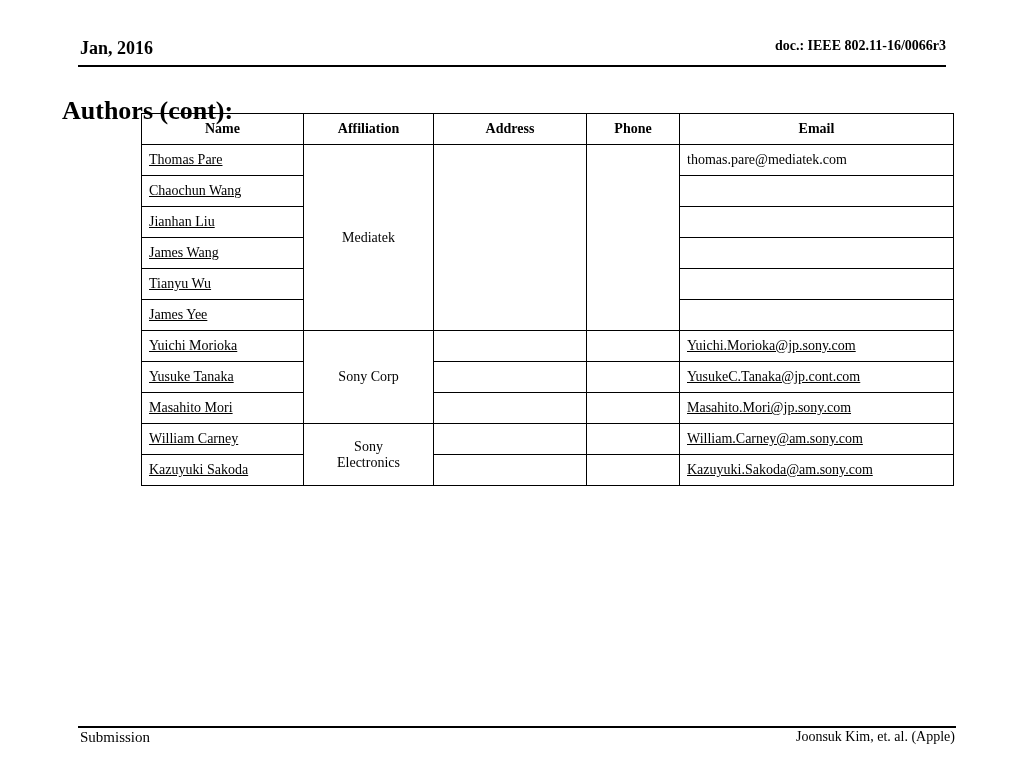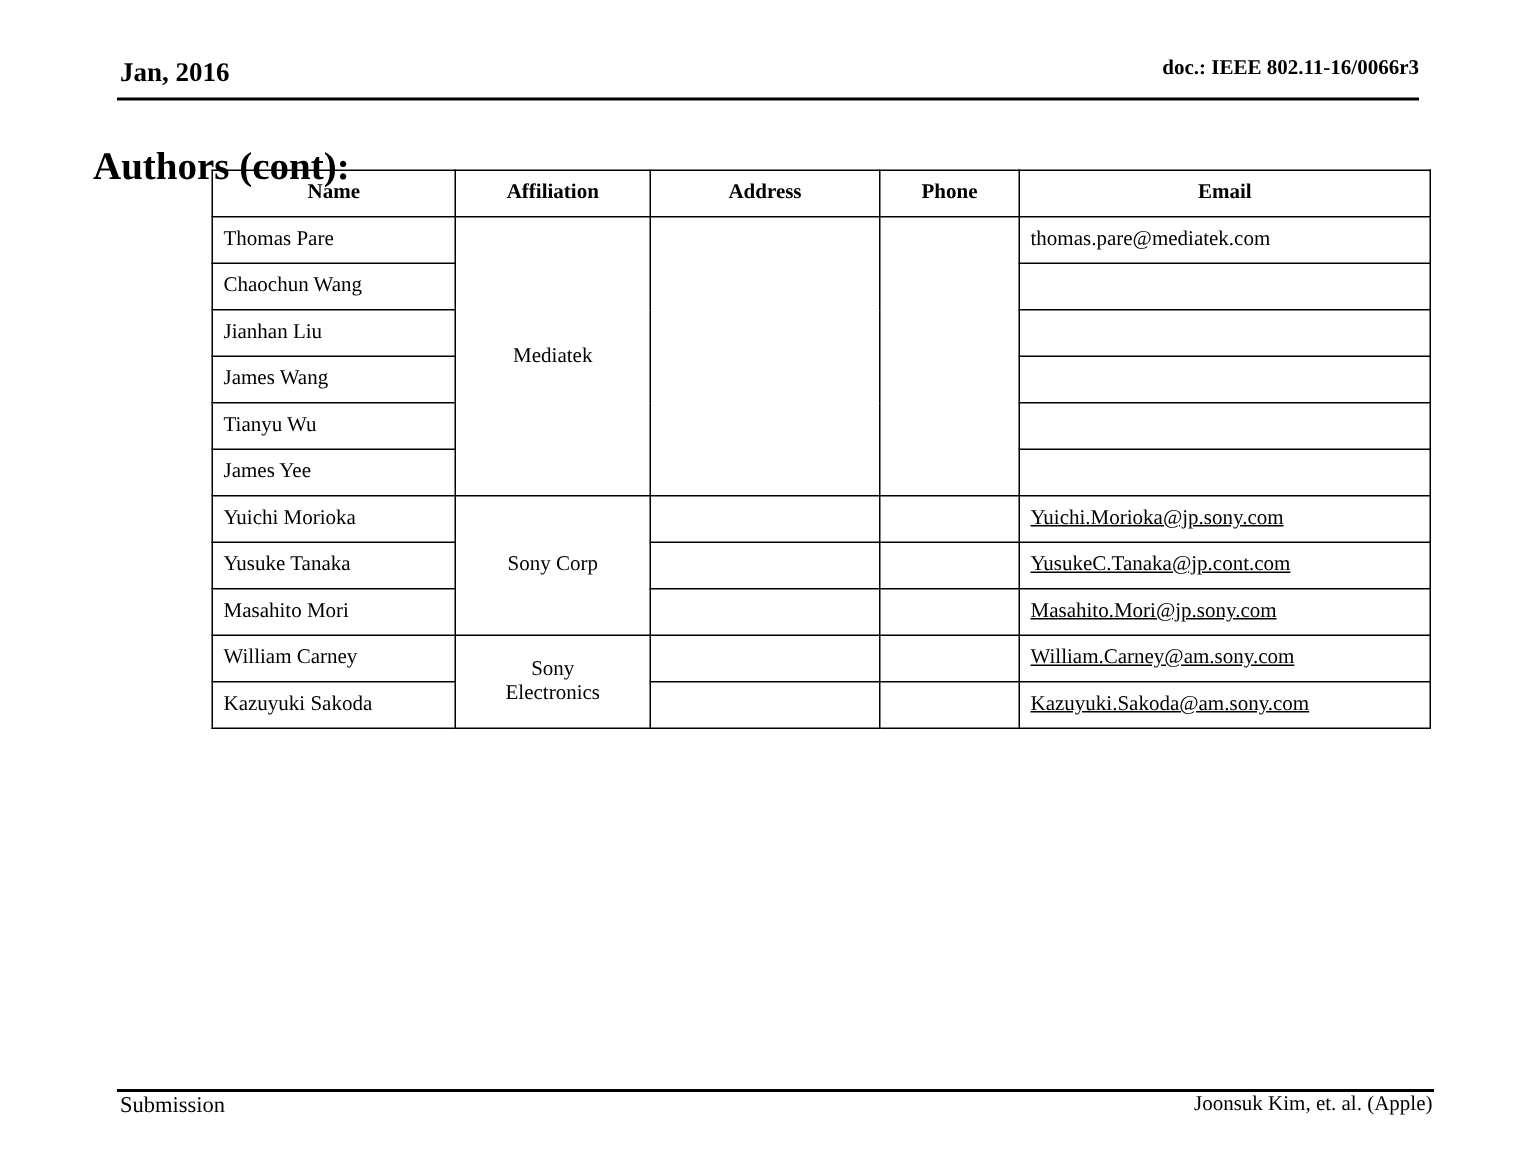--- a/index.html
+++ b/index.html
@@ -19,21 +19,21 @@
   .tbl-wrap { position:absolute; left:93px; top:113px;margin-left:48px; }
   table { border-collapse:collapse; table-layout:fixed; width:812px; }
   col.c-name  { width:162px; }
   col.c-aff   { width:130px; }
   col.c-addr  { width:153px; }
   col.c-phone { width:93px;  }
   col.c-email { width:274px; }
   th, td { border:1px solid #000; font-size:14px; vertical-align:middle; }
   th { font-weight:bold; text-align:center; height:29px; padding:2px 4px; }
   tr { height:31px; }
-  td.name  { text-align:left; padding:2px 7px; }
+  td.name  { text-align:left; padding:2px 7px;text-decoration:underline; }
   td.aff   { text-align:center; padding:2px 4px; white-space:pre-line; }
   td.addr, td.phone { }
   td.email { text-align:left; padding:2px 7px; }
   td.email.u { text-decoration:underline; }
 
   .ftr-rule  { position:absolute; left:78px; right:68px; top:726px; border-top:2px solid #000; height:0; }
   .ftr-left  { position:absolute; left:80px;  top:729px; font-size:15px; }
   .ftr-right { position:absolute; right:69px; top:729px; font-size:14px; }
 </style>
 </head>

